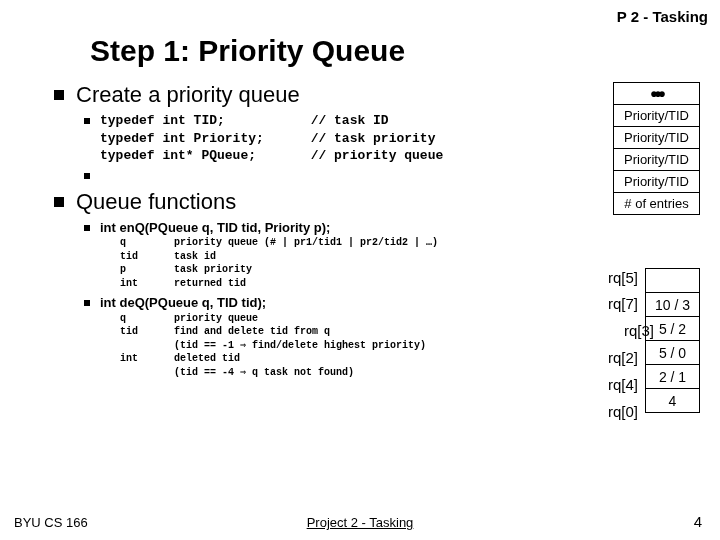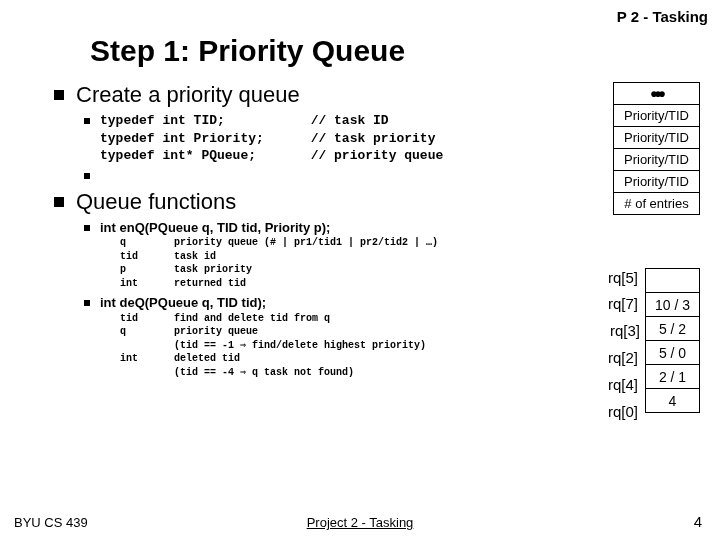--- a/index.html
+++ b/index.html
@@ -54,21 +54,21 @@
             <td>Priority/TID</td>
           </tr>
       <tr>
             <td># of entries</td>
           </tr>
     </tbody>
       </table>
 
     <div class="rqlabel" style="right:62px; top:187px;">rq[5]</div>
     <div class="rqlabel" style="right:62px; top:213px;">rq[7]</div>
-    <div class="rqlabel" style="right:60px; top:240px;">rq[3]</div>
+    <div class="rqlabel" style="right:46px; top:240px;">rq[3]</div>
     <div class="rqlabel" style="right:62px; top:267px;">rq[2]</div>
     <div class="rqlabel" style="right:62px; top:294px;">rq[4]</div>
     <div class="rqlabel" style="right:62px; top:321px;">rq[0]</div>
 
     <table class="table2">
       <tbody>
           <tr>
             <td></td>
           </tr>
       <tr>
@@ -119,25 +119,25 @@
       <div class="row">tid      task id</div>
       <div class="row">p        task priority</div>
       <div class="row">int      returned tid</div>
     </div>
 
     <div class="lvl2" style="margin-top:4px;">
       <div class="bullet"></div>
       <div class="plain">int deQ(PQueue q, TID tid);</div>
     </div>
     <div class="lvl3">
+      <div class="row">q        priority queue</div>
       <div class="row">tid      find and delete tid from q</div>
-      <div class="row">q        priority queue</div>
       <div class="row">         (tid == -1 ⇒ find/delete highest priority)</div>
       <div class="row">int      deleted tid</div>
       <div class="row">         (tid == -4 ⇒ q task not found)</div>
     </div>
 
   </div>
 
-  <div class="footer-left">BYU CS 439</div>
+  <div class="footer-left">BYU CS 166</div>
   <div class="footer-center">Project 2 - Tasking</div>
   <div class="footer-right">4</div>
 </div>
 
 </body></html>

